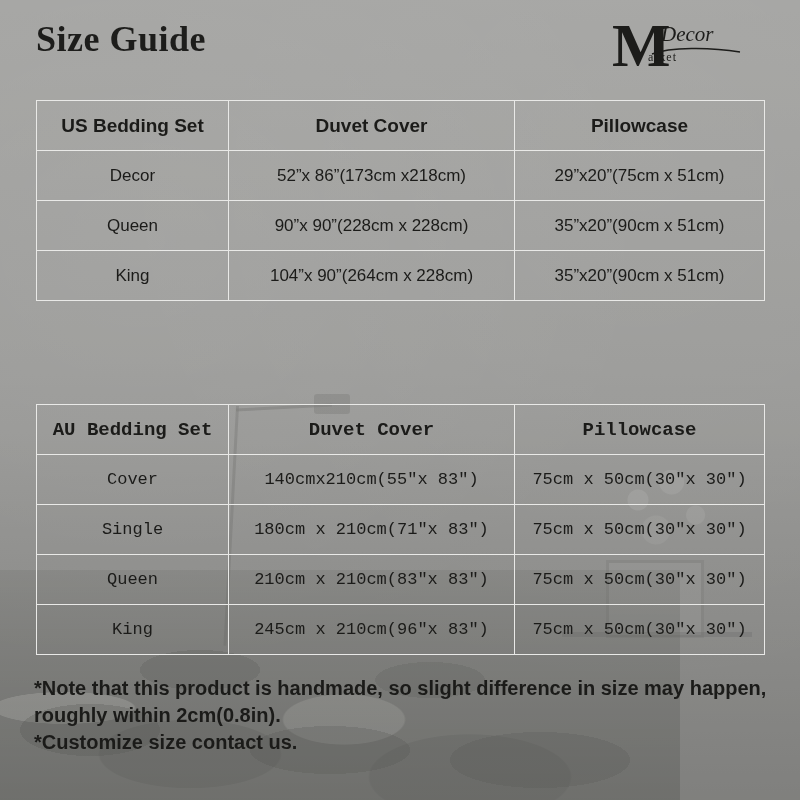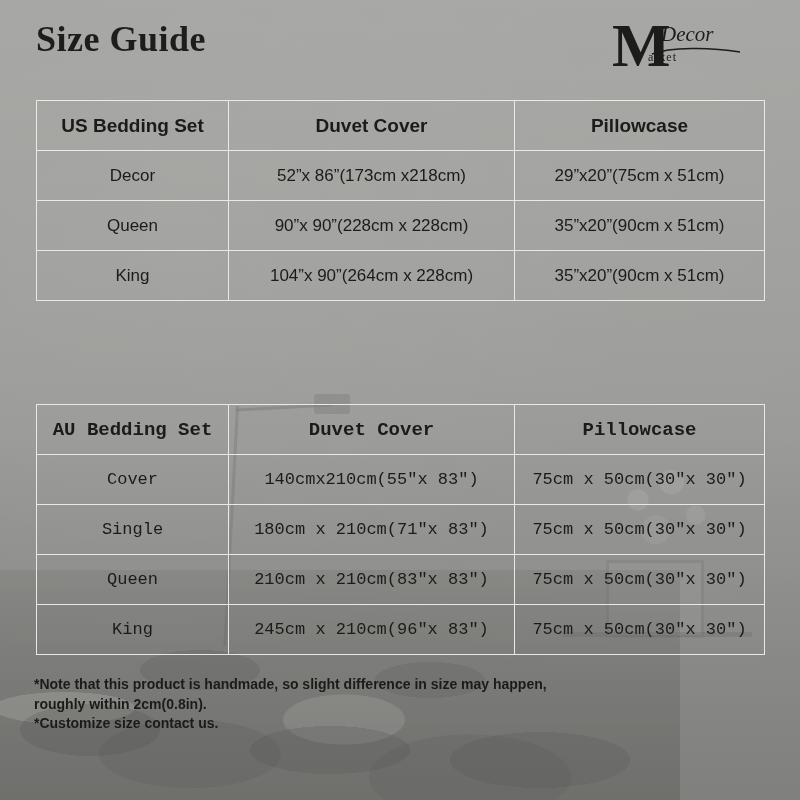--- a/index.html
+++ b/index.html
@@ -219,21 +219,21 @@
 
   
   .notes {
     position: absolute;
     left: 34px;
     right: 30px;
     top: 676px;
     color: #1b1b19;
   }
   .note-line {
-    font-size: 14px;
+    font-size: 20px;
     font-weight: bold;
     line-height: 1.25;
     margin: 0 0 2px 0;
   }
   .note-line.second {
     margin-top: 0;
   }
 </style>
 </head>
 <body>

